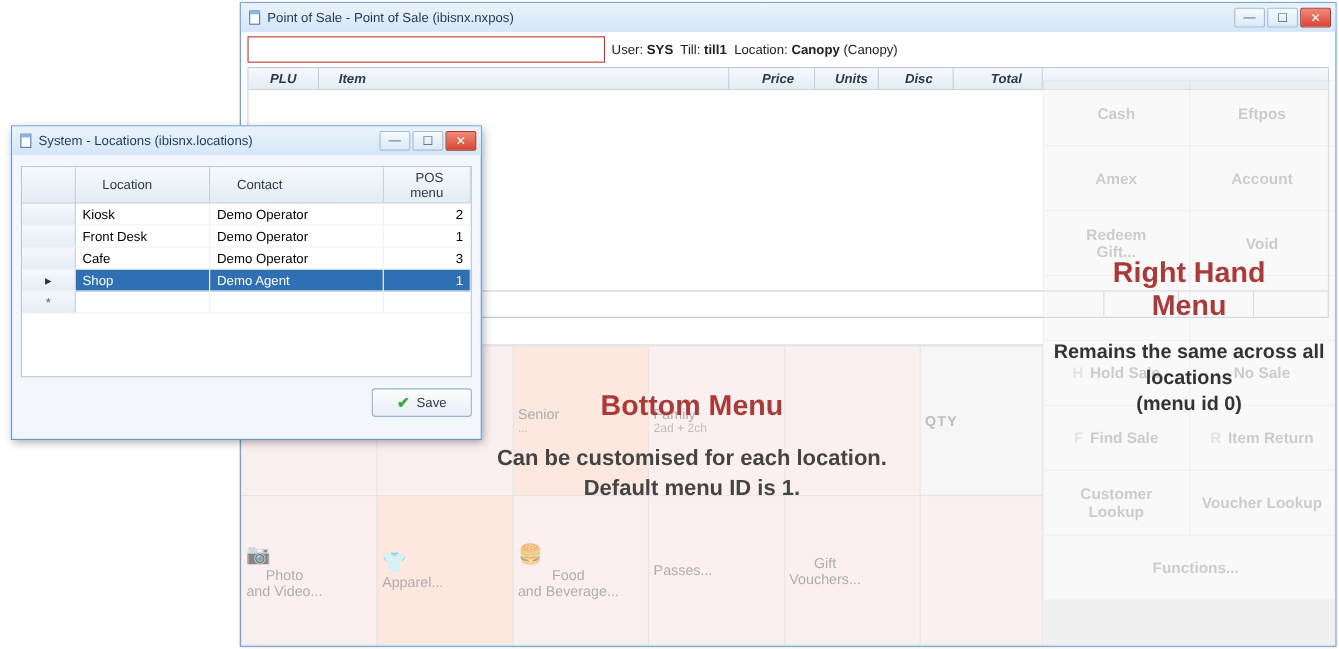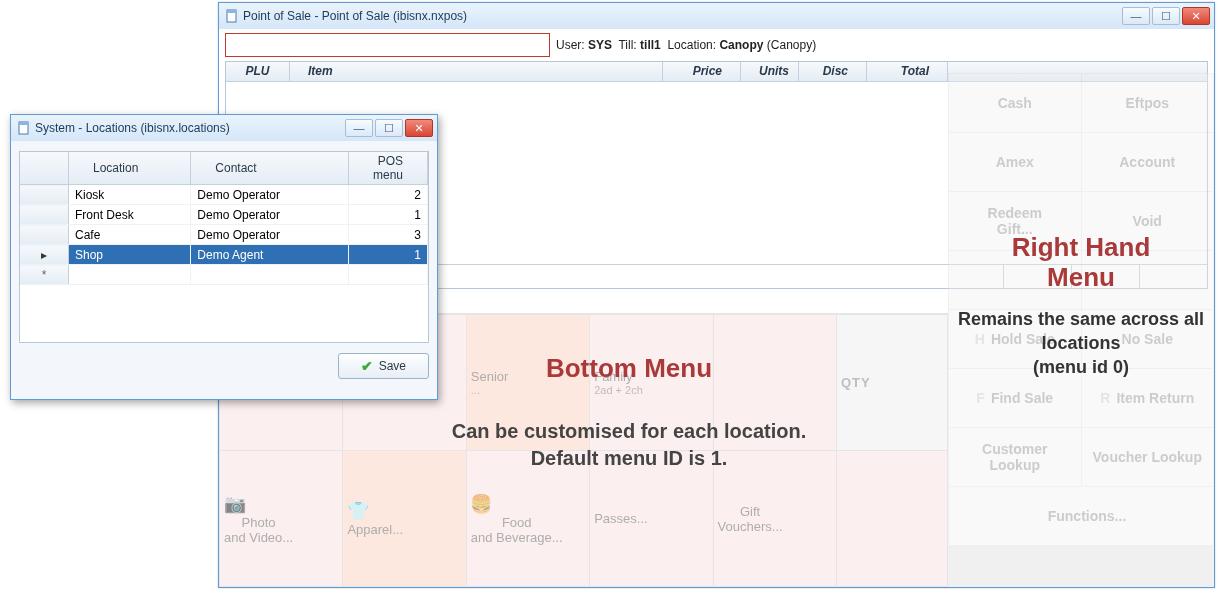--- a/index.html
+++ b/index.html
@@ -59,21 +59,21 @@
   .bm-cell.alt { background:#fbd6c4; }
   .bm-cell.qty { background:#efefef; color:#8a8a8a; font-weight:600; letter-spacing:1px; }
   .bm-cell small { display:block; font-size:11px; color:#888; }
   .bm-icon { font-size:18px; color:#c68569; margin-right:4px; }
 
   .bottom-overlay {
     position:absolute; left:110px; top:350px; width:600px;
     color:#aa3a3a; font-weight:700; text-align:center; font-size:26px;
   }
   .bottom-overlay .sub {
-    color:#444; font-weight:600; font-size:20px; margin-top:34px; line-height:1.35;
+    color:#444; font-weight:600; font-size:20px; margin-top:20px; line-height:1.35;
   }
 
   
   .right-menu {
     position:absolute; right:0; top:70px; width:266px; bottom:0;
     display:grid; grid-template-columns: 1fr 1fr;
     grid-auto-rows: 58px; gap:1px; background:#d8d8d8; padding:1px;
     opacity:.38;
   }
   .rm-cell { background:#f0f0f0; display:flex; align-items:center; justify-content:center; text-align:center; color:#7a7a7a; font-weight:600; font-size:14px; padding:4px; }

